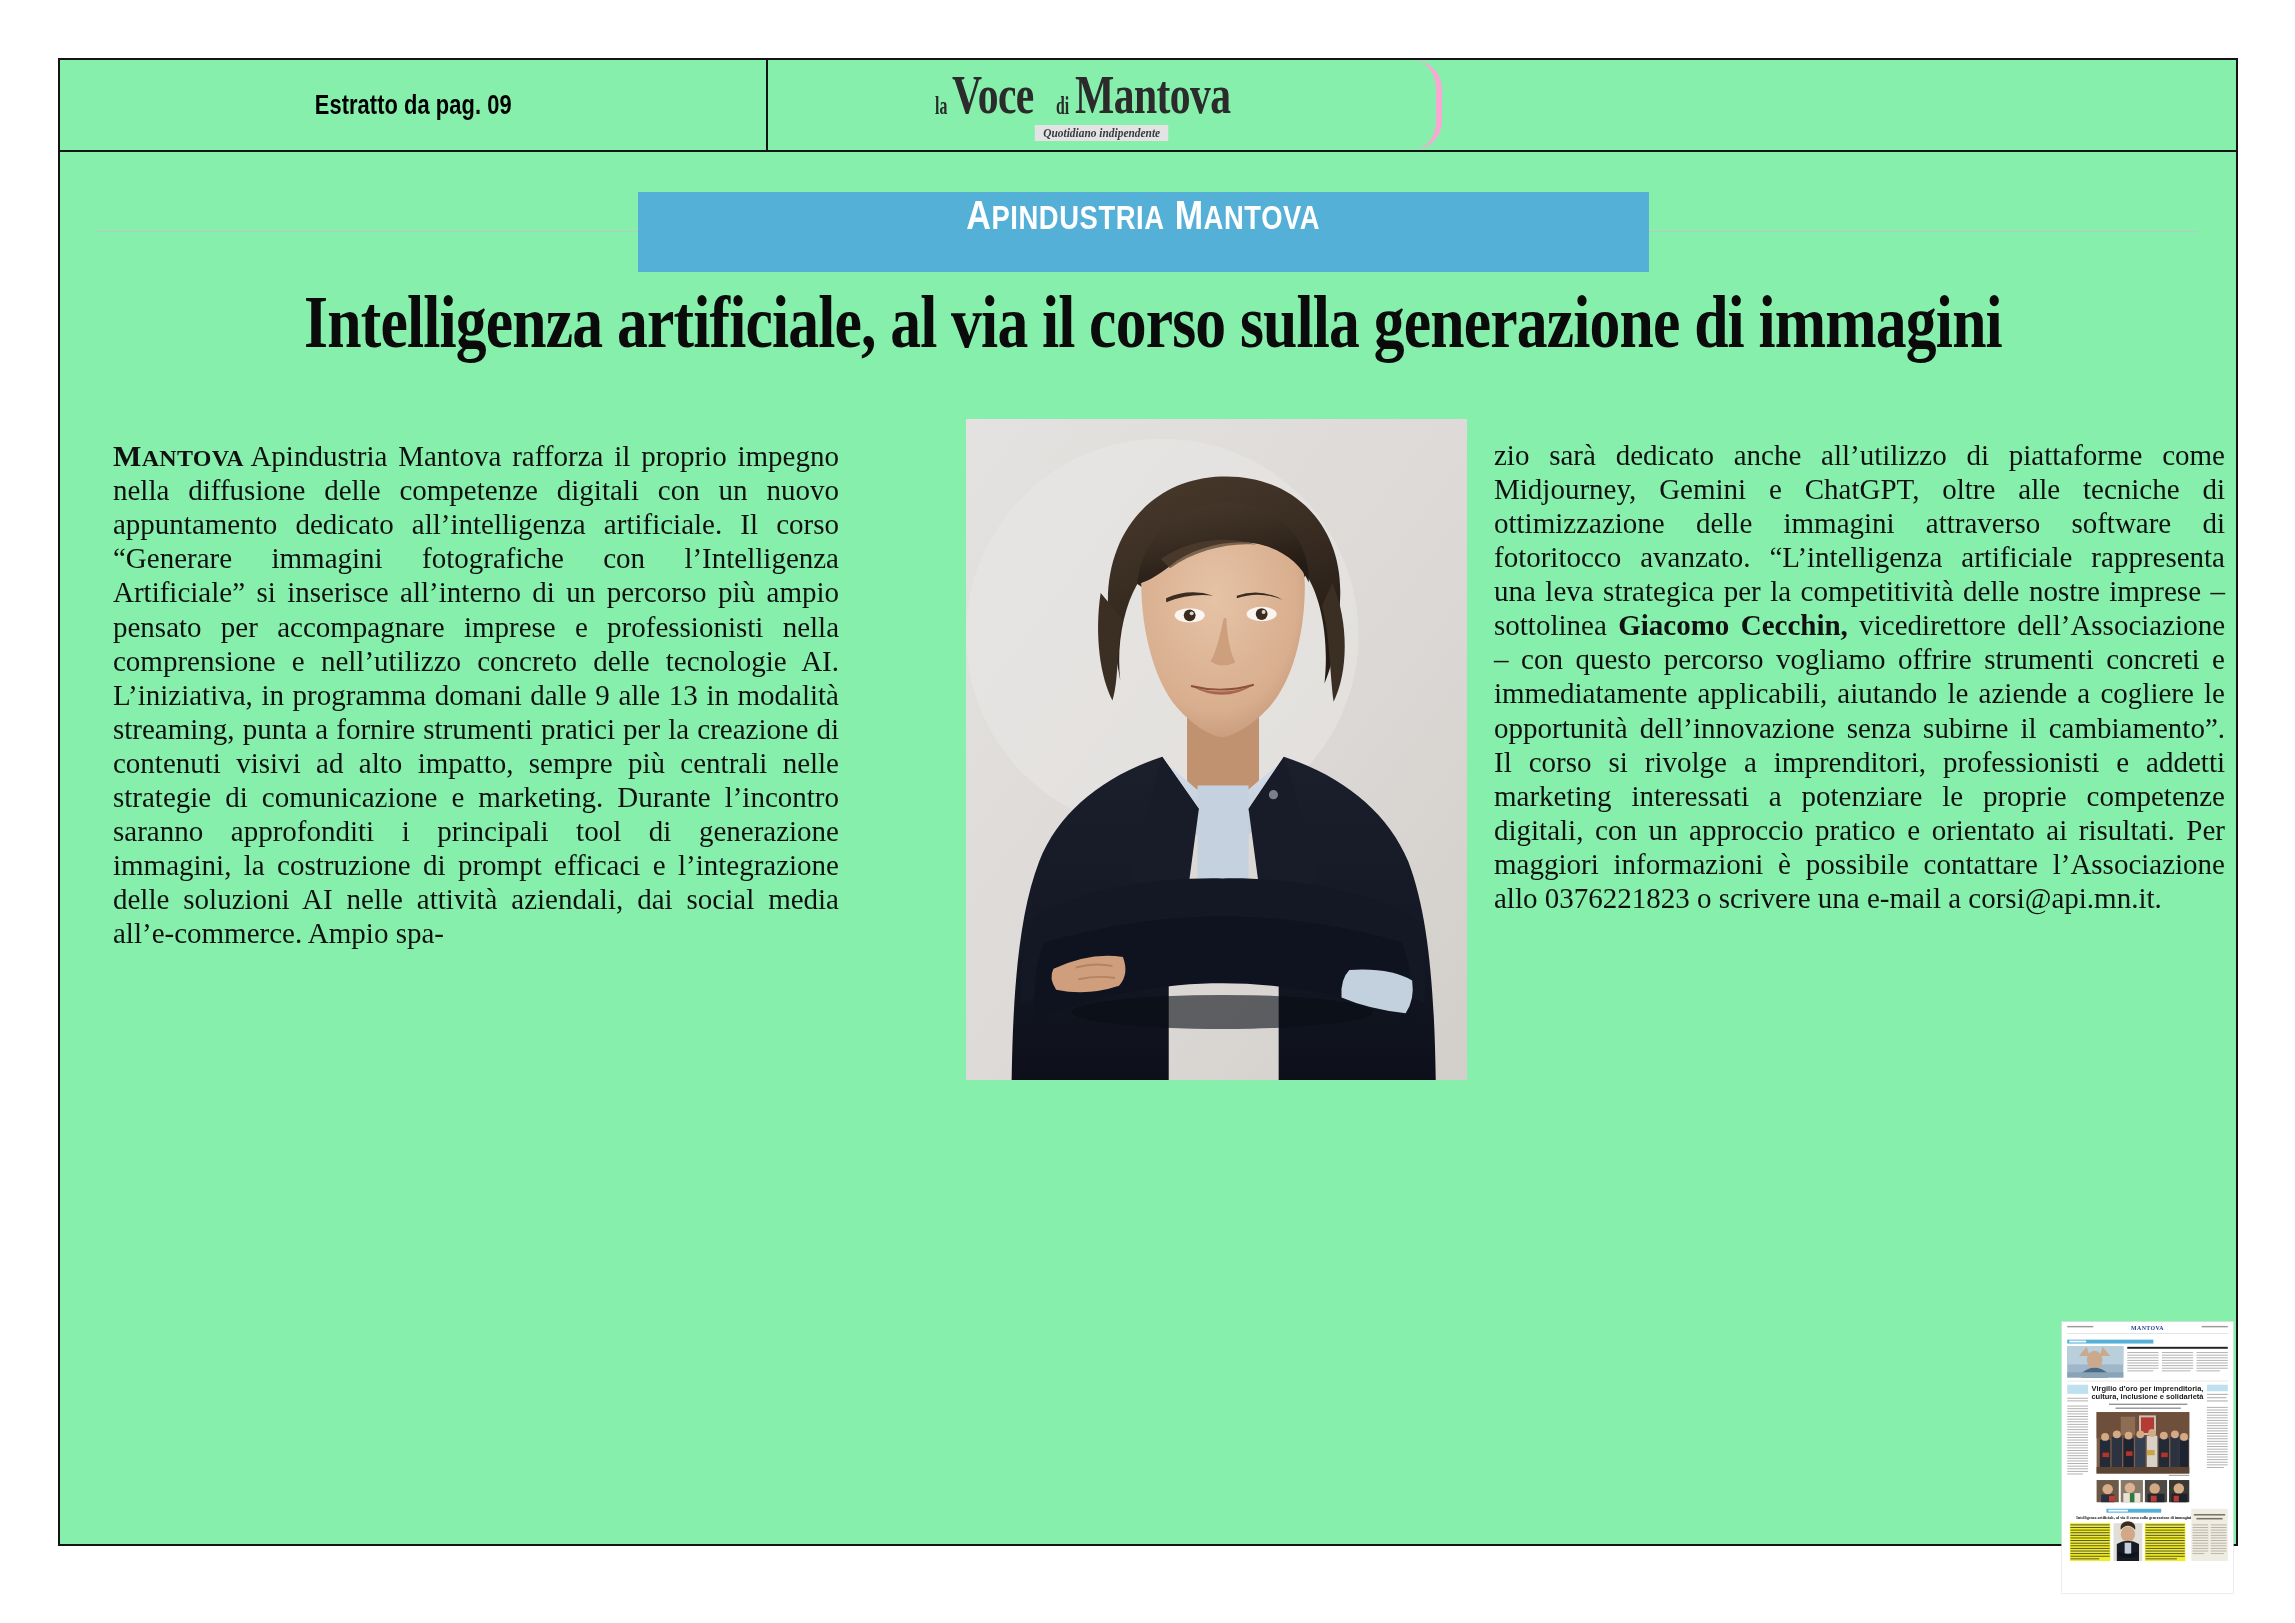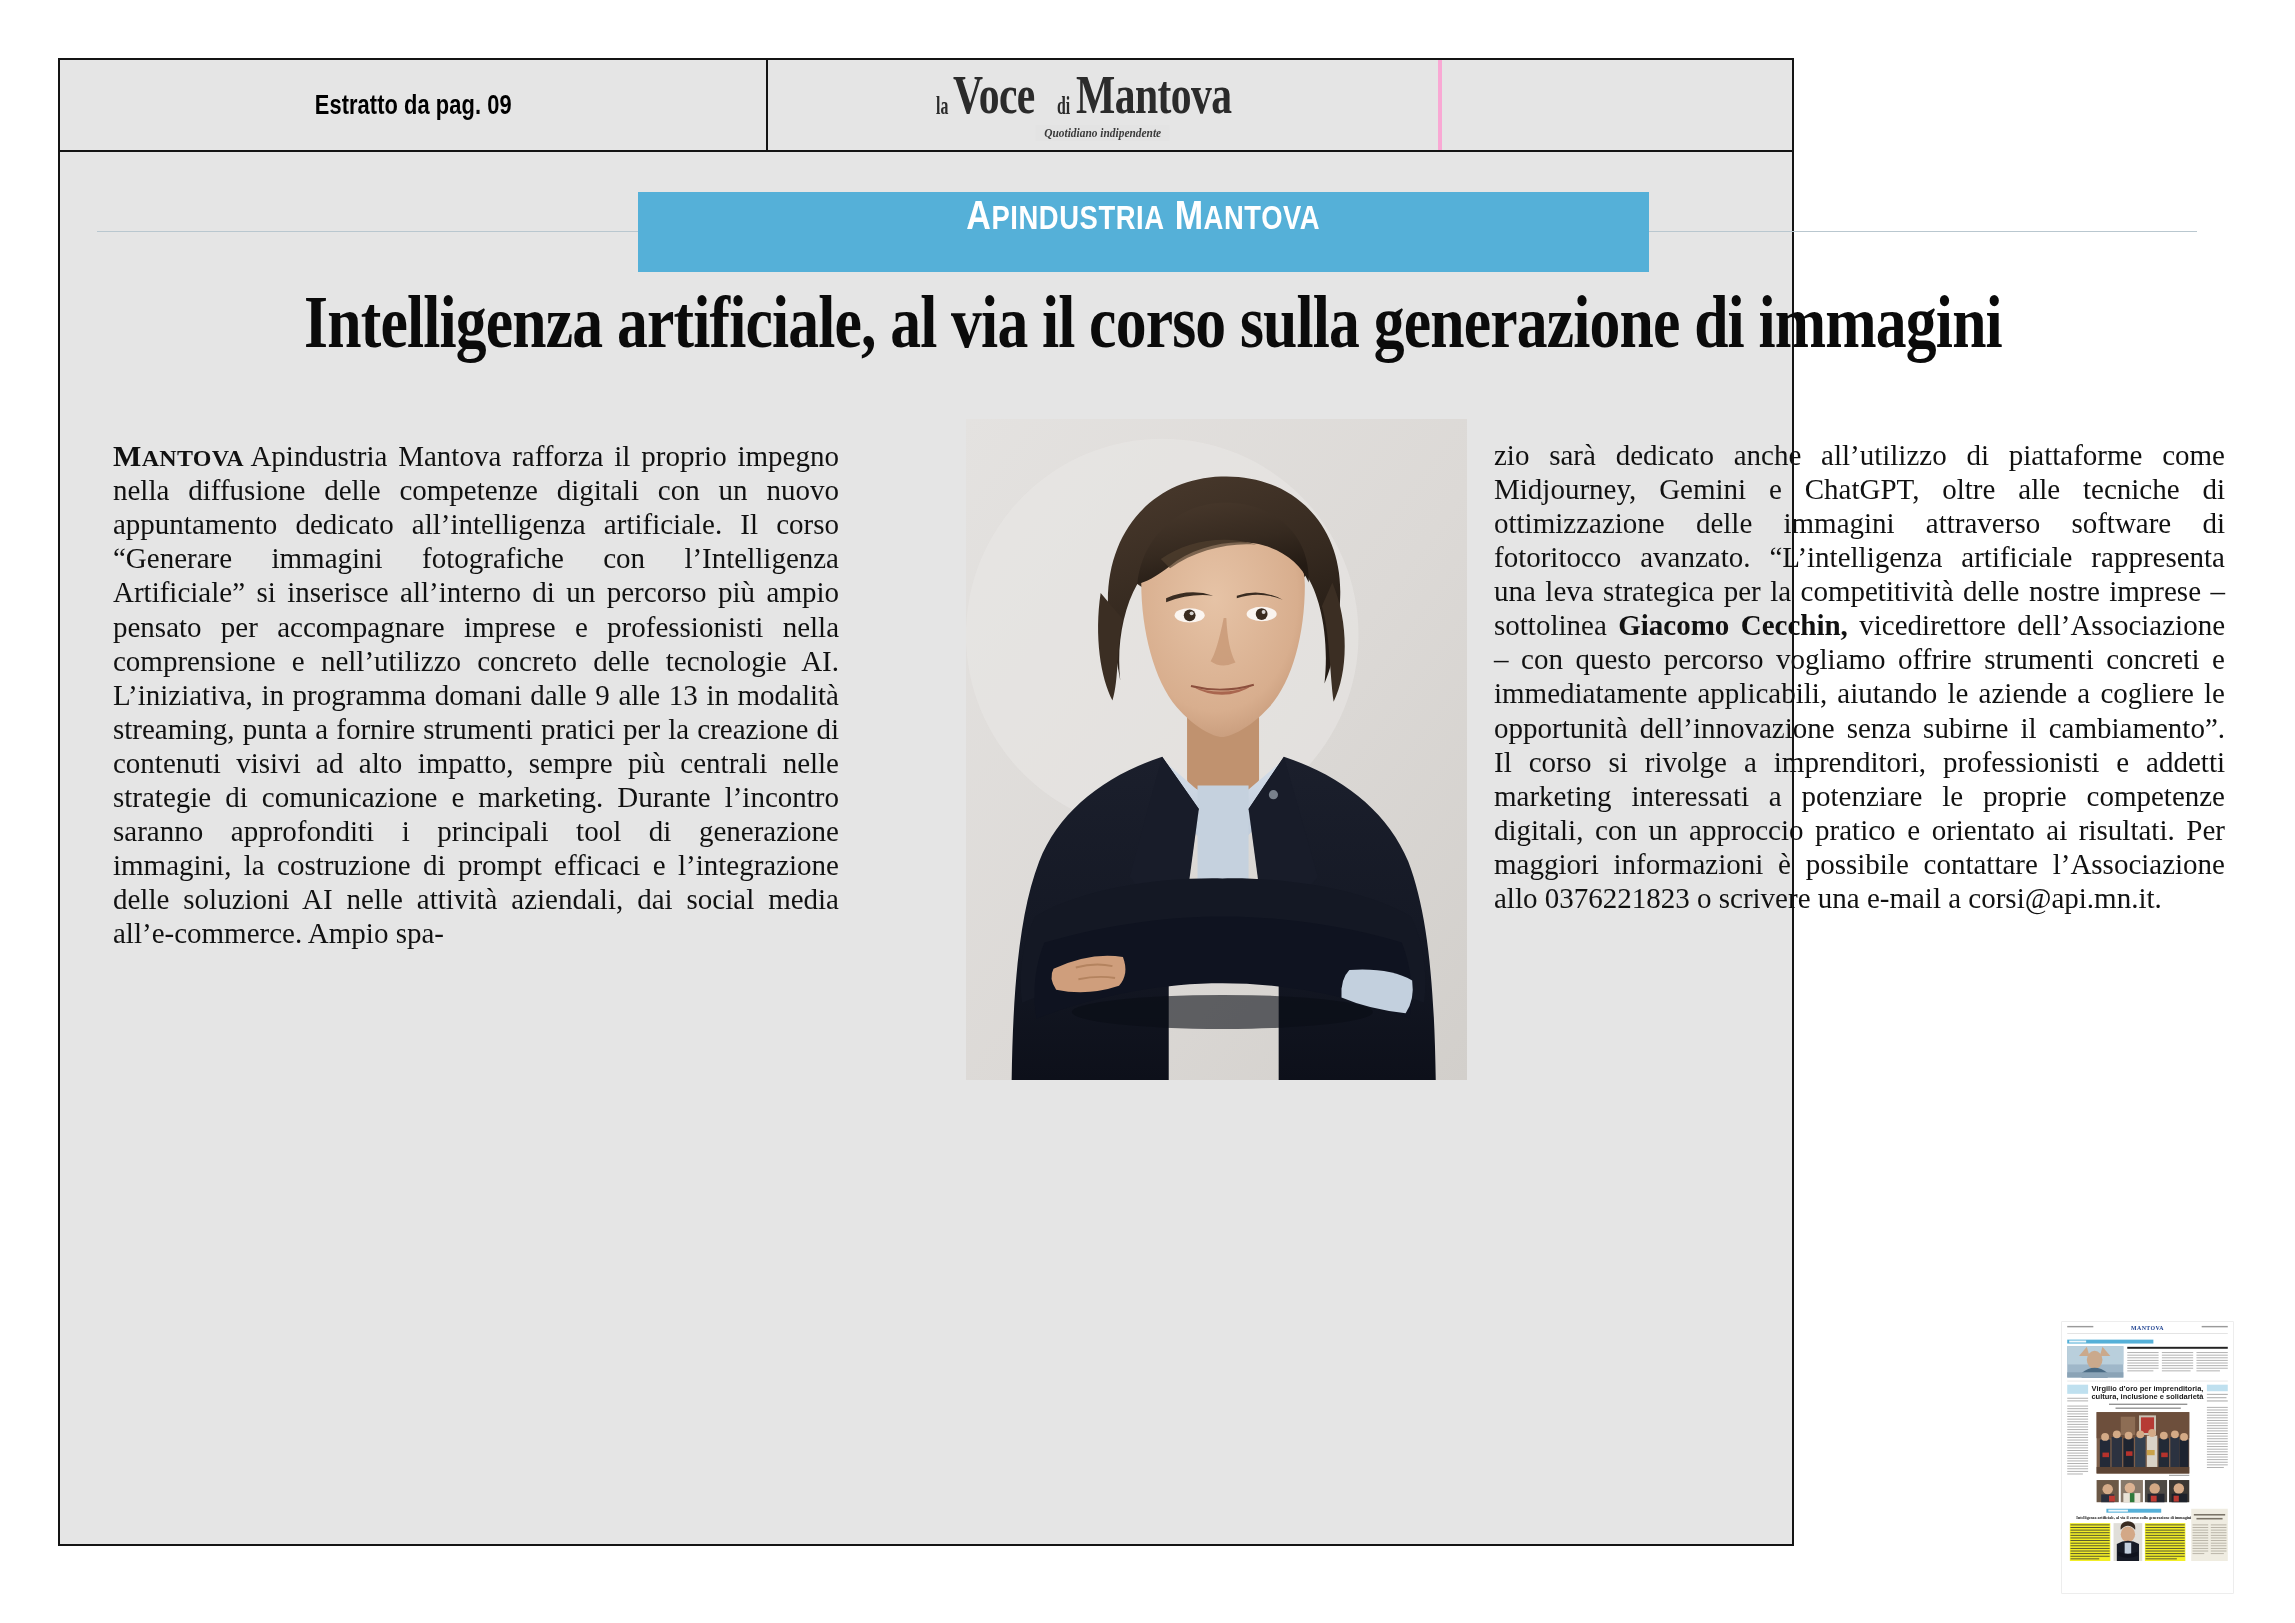--- a/index.html
+++ b/index.html
@@ -12,25 +12,25 @@
     height: 1623px;
     font-family: "Liberation Serif", serif;
     -webkit-font-smoothing: antialiased;
   }
 
   
   .clip-frame {
     position: absolute;
     left: 58px;
     top: 58px;
-    width: 1736px;
+    width: 2180px;
     height: 1488px;
     border: 2.6px solid #141414;
     box-sizing: border-box;
-    background: #e5e5e5;
+    background: #86efac;
   }
 
   
   .clip-header {
     position: absolute;
     left: 0;
     top: 0;
     width: 100%;
     height: 92px;
     border-bottom: 2.6px solid #141414;
@@ -43,22 +43,23 @@
     align-items: center;
     justify-content: center;
     box-sizing: border-box;
   }
   .hdr-left {
     width: 708px;
     border-right: 2px solid #141414;
   }
   .hdr-mid {
     width: 674px;
-    border-right: 4px solid #f9a8d4;
+    border-right: 6px solid #f9a8d4;
     position: relative;
+    border-radius: 29px;
   }
   .hdr-right {
     flex: 1;
   }
   .hdr-label {
     font-family: "Liberation Sans", sans-serif;
     font-weight: bold;
     font-size: 28px;
     color: #000;
     letter-spacing: 0.1px;

